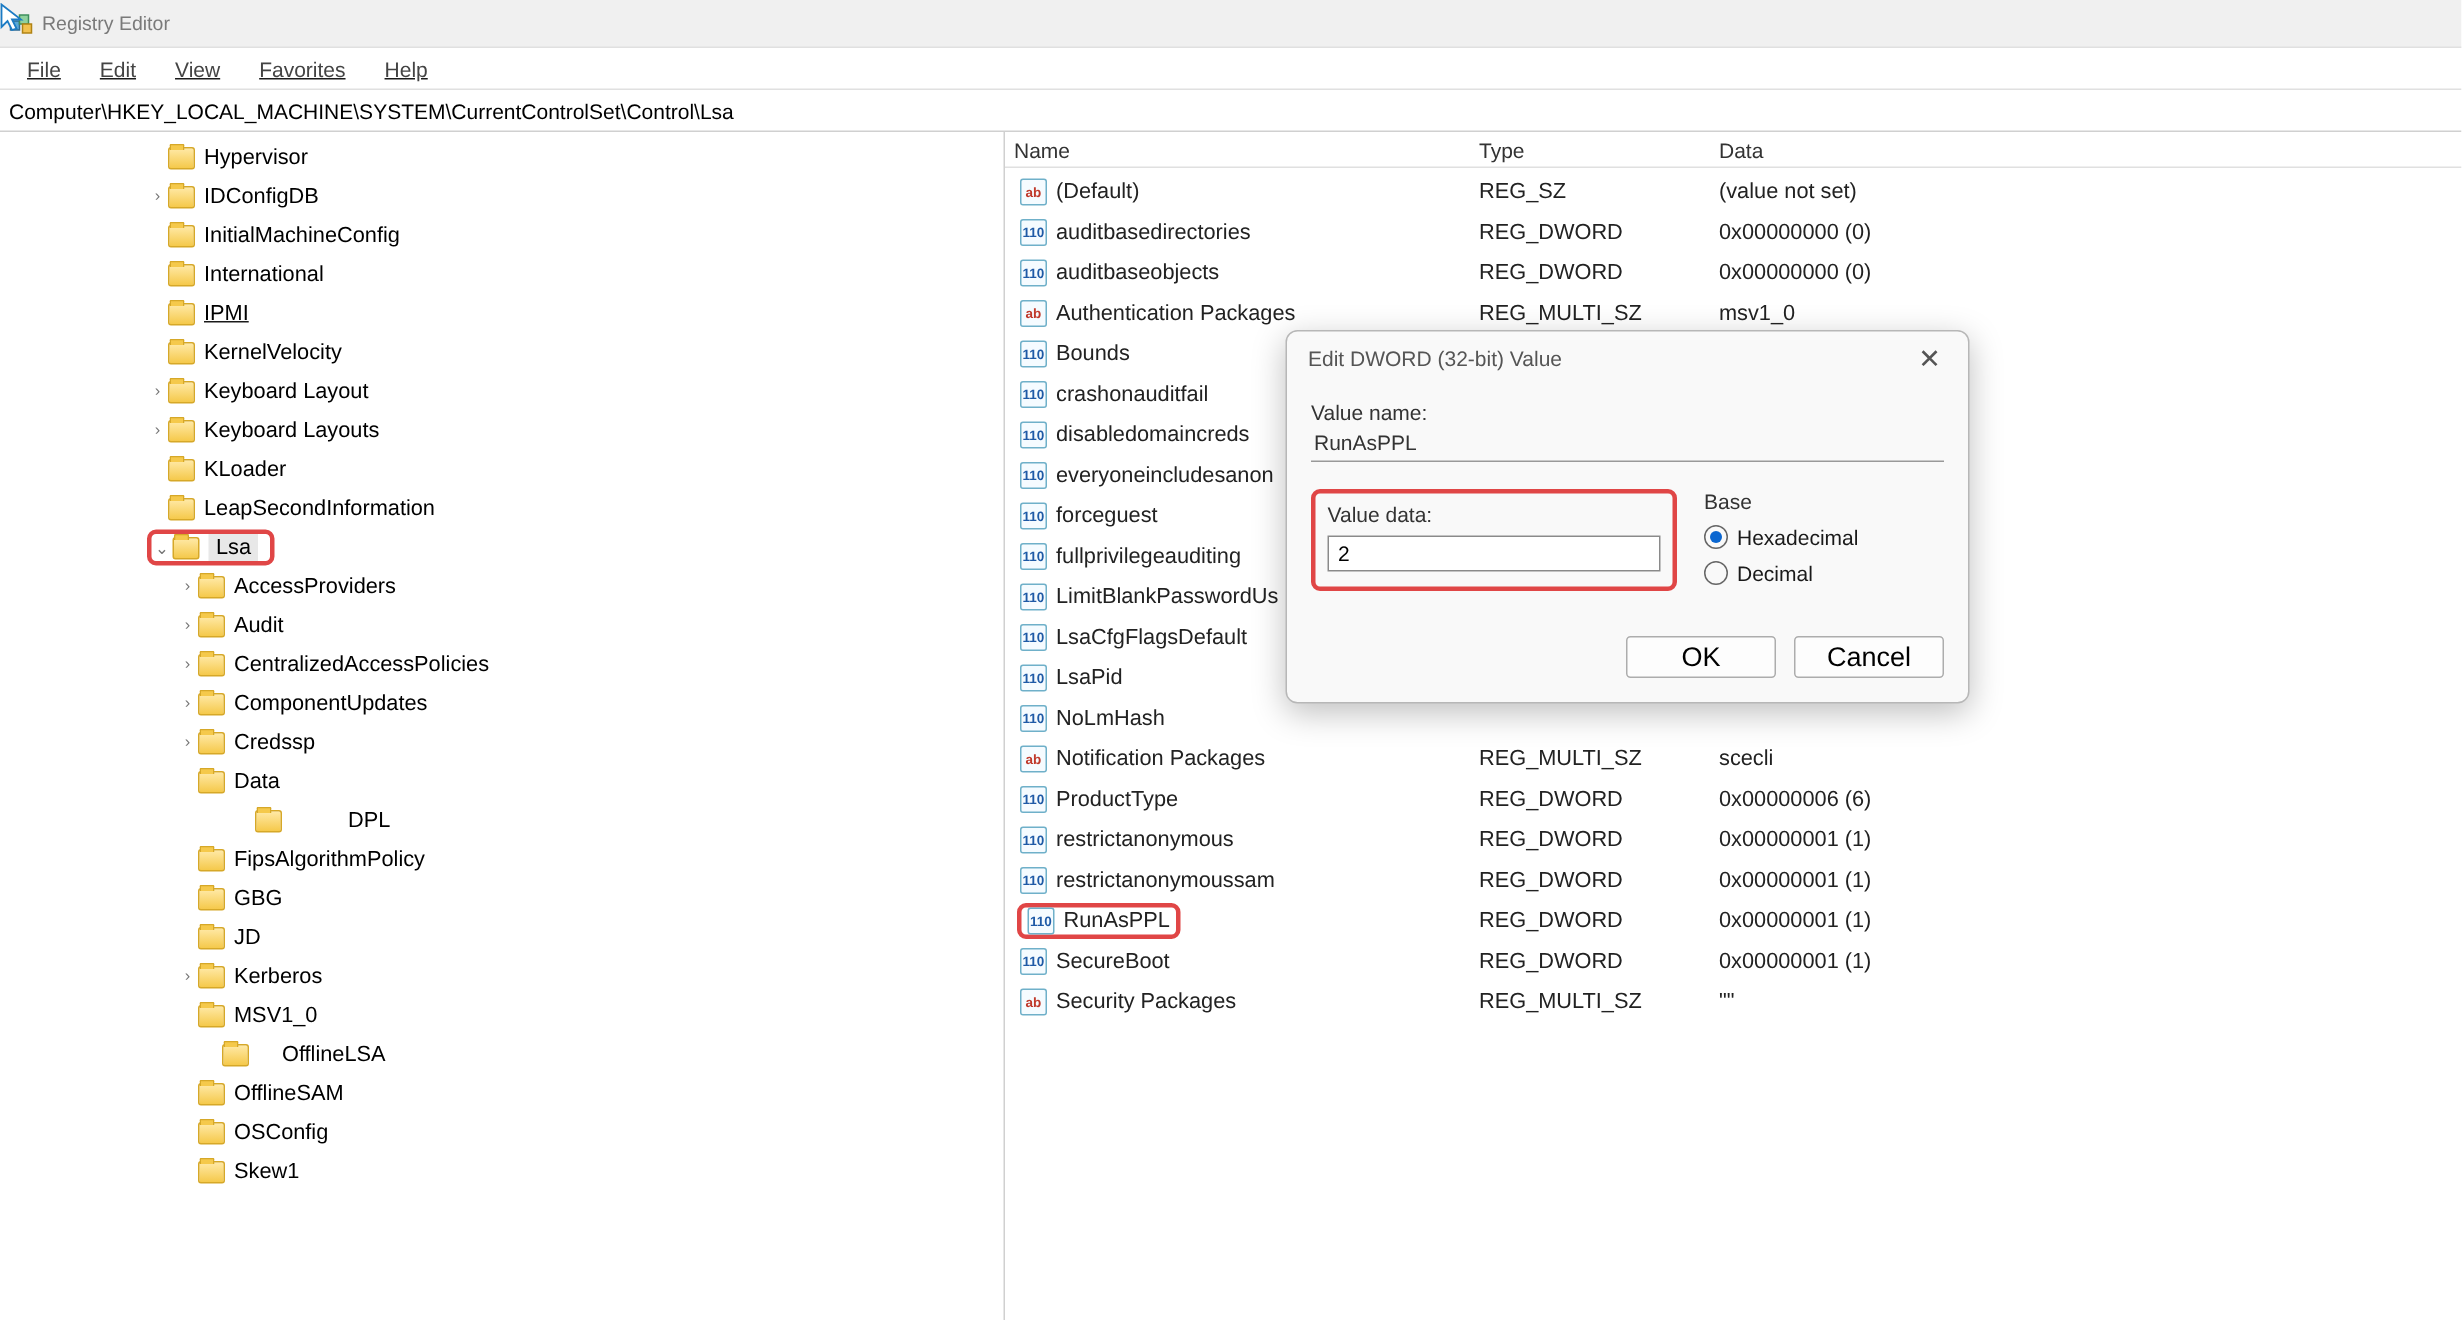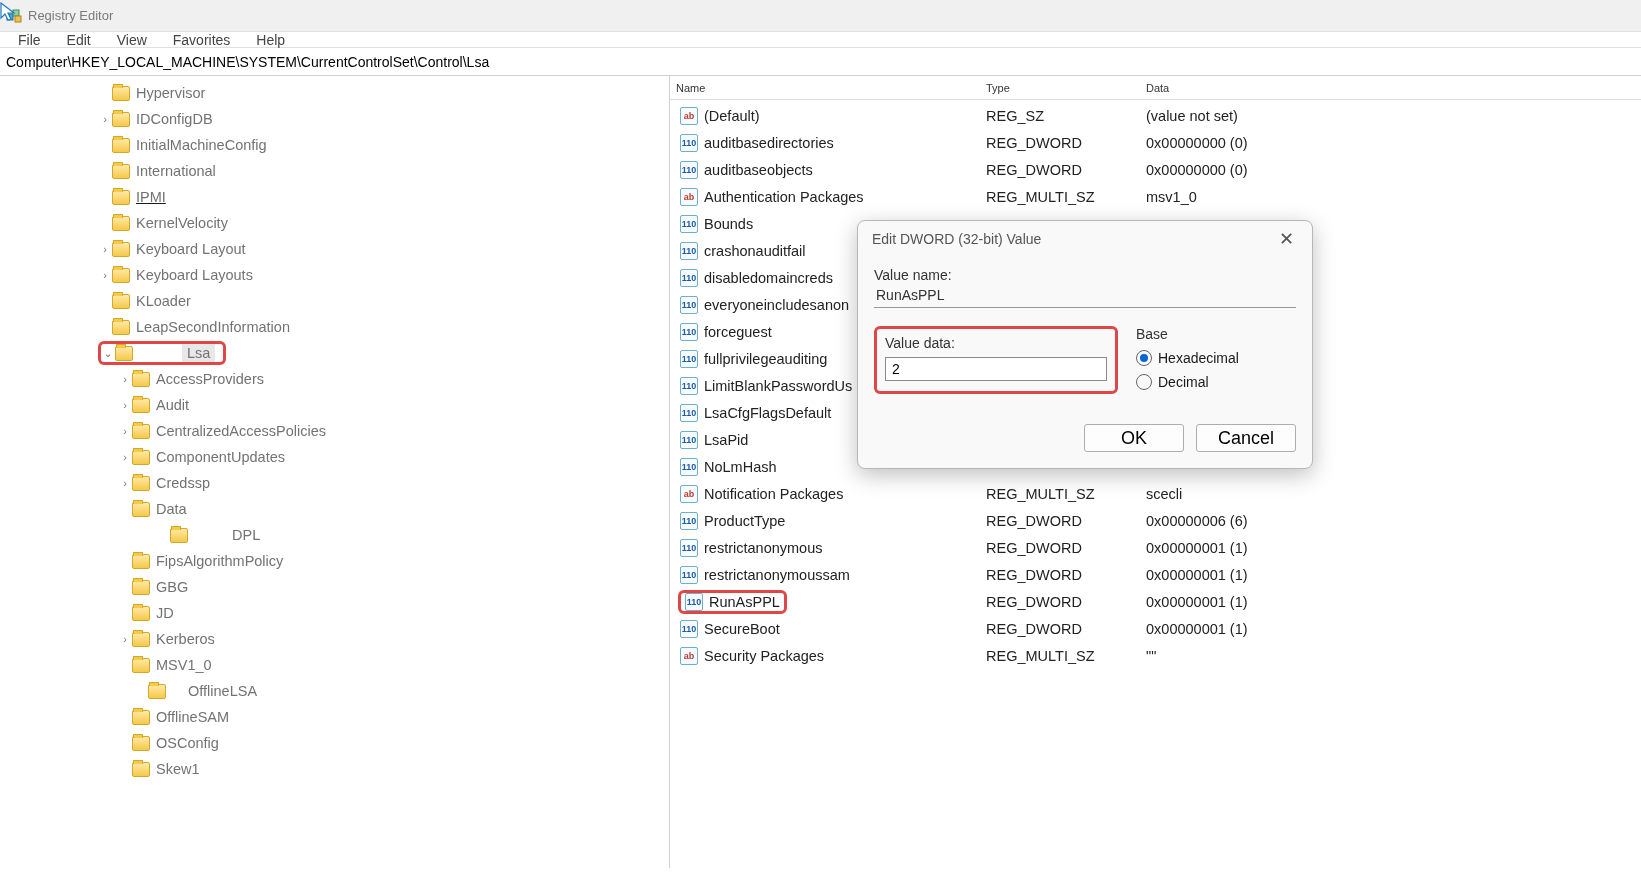--- a/index.html
+++ b/index.html
@@ -24,26 +24,27 @@
   }
   .titlebar .app-icon {
     width: 16px; height: 16px; margin-right: 6px;
   }
   .titlebar .title {
     color: #7a7a7a;
     font-size: 13px;
   }
   
   .menubar {
-    height: 16px;
+    height: 28px;
     display: flex;
     align-items: center;
     padding-left: 6px;
     gap: 2px;
     border-bottom: 1px solid #e0e0e0;
+    text-decoration: underline;
   }
   .menubar .menuitem {
     padding: 4px 12px;
     color: #444;
     font-size: 14px;
     cursor: default;
   }
   
   .addressbar {
     height: 28px;
@@ -91,35 +92,35 @@
     margin-right: 6px;
     position: relative;
   }
   .tree-folder::before{
     content:"";
     position:absolute; top:-3px; left:0;
     width:8px; height:3px;
     background:#f5c94b; border:1px solid #d6a828; border-bottom:none;
     border-radius:1px 1px 0 0;
   }
-  .tree-label { font-size: 14.5px; color: #737373; }
+  .tree-label { font-size: 14.5px; color: #000000; }
   .tree-selected { background:#e8e8e8; }
   .red-box-tree {
     border: 3px solid #e04646;
     border-radius: 6px;
     padding-right: 8px;
   }
   
   .list-header {
     display: flex;
     height: 24px;
     align-items: center;
     border-bottom: 1px solid #e0e0e0;
     color: #333;
-    font-size: 11px;
+    font-size: 14px;
   }
   .col-name { width: 280px; padding-left: 6px; }
   .col-type { width: 160px; margin-left: 36px; }
   .col-data { flex: 1; }
   .list-body { padding-top: 2px; }
   .list-row {
     display: flex;
     align-items: center;
     height: 27px;
     font-size: 14.5px;
@@ -323,21 +324,21 @@
           <span class="tree-expander"></span>
           <span class="tree-folder"></span>
           <span class="tree-label">LeapSecondInformation</span>
         </span>
       </div>
       <div class="tree-row">
         <span style="display: inline-block; width: 98px;"></span>
         <span class="red-box-tree" style="display: inline-flex; align-items: center;">
           <span class="tree-expander">⌄</span>
           <span class="tree-folder"></span>
-          <span class="tree-label tree-selected" style="padding: 1px 5px; margin-left: 43px;">Lsa</span>
+          <span class="tree-label tree-selected" style="padding: 1px 5px;">Lsa</span>
         </span>
       </div>
       <div class="tree-row">
         <span style="display: inline-block; width: 118px;"></span>
         <span style="display: inline-flex; align-items: center;">
           <span class="tree-expander">›</span>
           <span class="tree-folder"></span>
           <span class="tree-label">AccessProviders</span>
         </span>
       </div>

